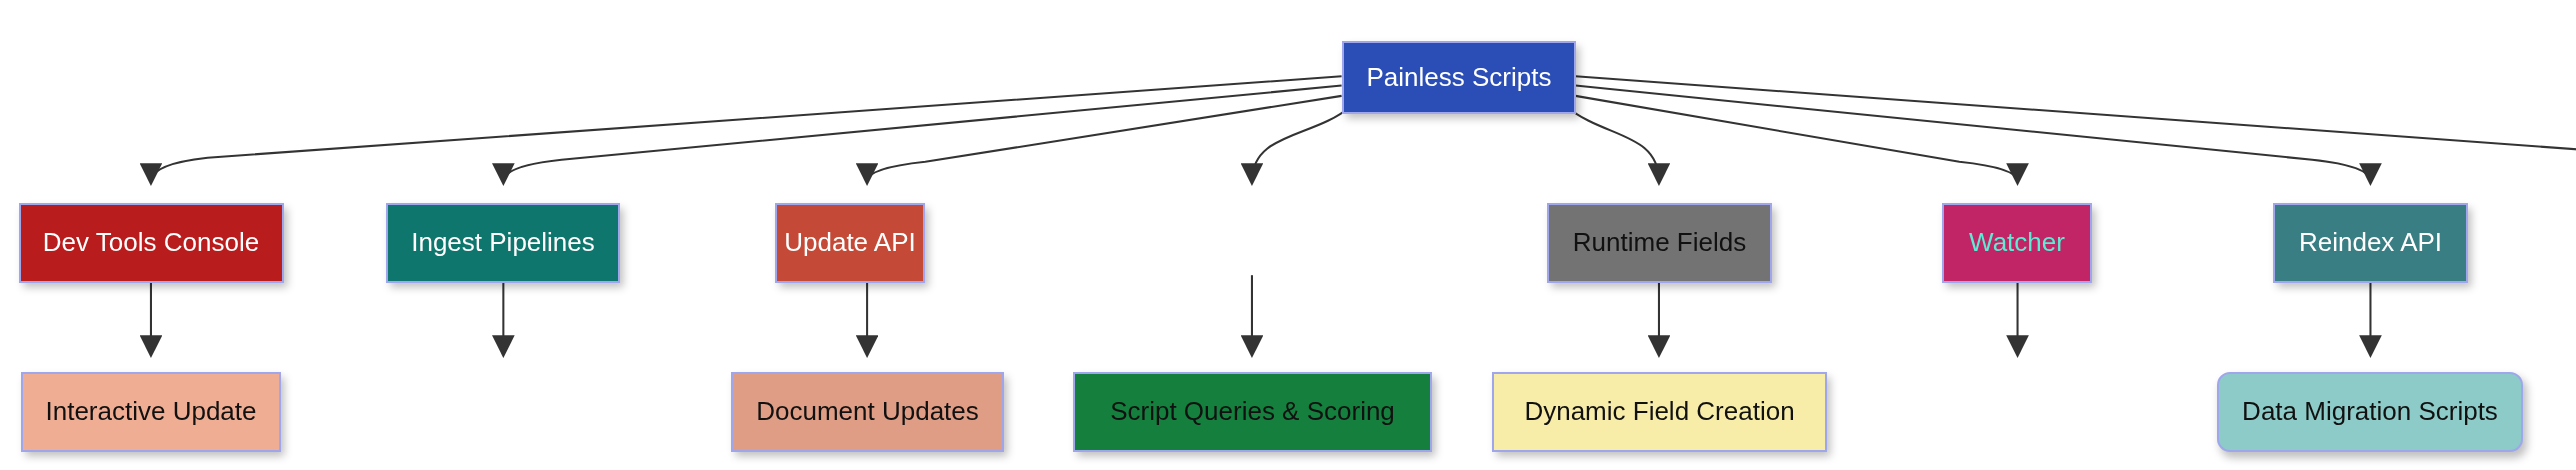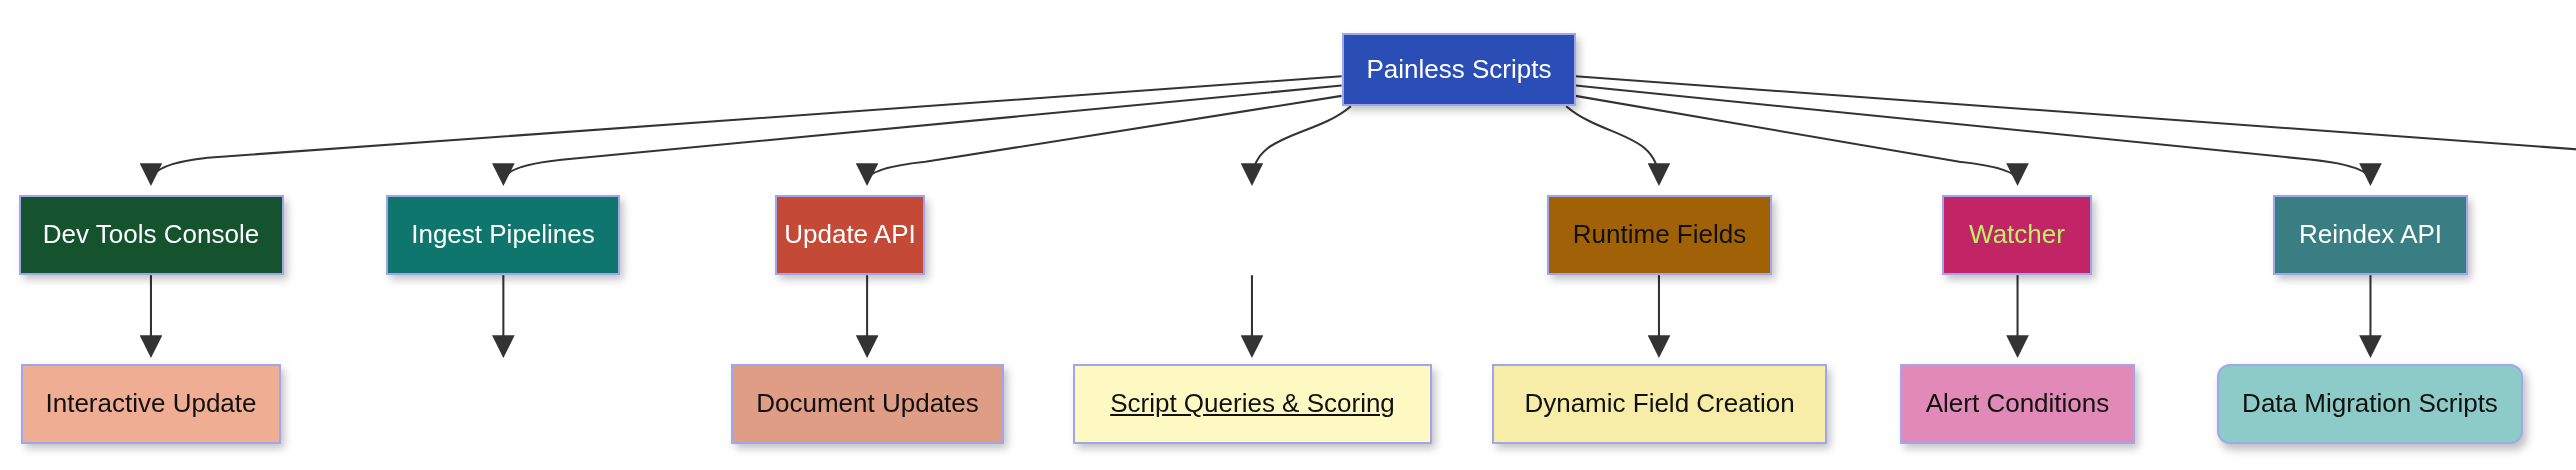--- a/index.html
+++ b/index.html
@@ -33,20 +33,21 @@
     box-sizing: border-box;
     border: 2.1px solid #9FA6EC;
     display: flex;
     align-items: center;
     justify-content: center;
     text-align: center;
     font-size: 26px;
     line-height: 1.15;
     box-shadow: 3.6px 5.2px 8.2px rgba(0,0,0,0.25);
     white-space: nowrap;
+    margin-top: 8px;
   }
   .n-root { left: 1342px; top: 33px;  width: 234px; height: 73px; }
   .row2   { top: 195px; height: 80px; }
   .row3   { top: 364px; height: 80px; }
   .p0 { left: 18.5px;   width: 265px; }
   .p1 { left: 386px;  width: 234px; }
   .p2 { left: 775px; width: 150px; }
   .p3 { left: 1136px; width: 233px; }
   .p4 { left: 1547px; width: 225px; }
   .p5 { left: 1942px; width: 150px; }
@@ -87,52 +88,49 @@
     <path class="edge" d="M 3220,534 L 3220,686" marker-end="url(#arrow)" style="stroke: rgb(51, 51, 51);"></path>
     <path class="edge" d="M 3916,534 L 3916,686" marker-end="url(#arrow)" style="stroke: rgb(51, 51, 51);"></path>
     <path class="edge" d="M 4601,534 L 4601,686" marker-end="url(#arrow)" style="stroke: rgb(51, 51, 51);"></path>
     <path class="edge" d="M 5336,534 L 5336,686" marker-end="url(#arrow)" style="stroke: rgb(51, 51, 51);"></path>
   </svg>
 
   <div class="node n-root" style="background: rgb(42, 78, 181); color: rgb(255, 255, 255); border-color: rgb(159, 166, 236);">
     <span>Painless Scripts</span>
   </div>
 
-  <div class="node row2 p0" style="background: #14532d; color: rgb(255, 255, 255); border-color: rgb(159, 166, 236);">
+  <div class="node row2 p0" style="background: #b91c1c; color: rgb(255, 255, 255); border-color: rgb(159, 166, 236);">
     <span>Dev Tools Console</span>
   </div>
   <div class="node row2 p1" style="background: #0f766e; color: rgb(255, 255, 255); border-color: rgb(159, 166, 236);">
     <span>Ingest Pipelines</span>
   </div>
   <div class="node row2 p2" style="background: rgb(196, 74, 55); color: rgb(255, 255, 255); border-color: rgb(159, 166, 236);">
     <span>Update API</span>
   </div>
-  <div class="node row2 p4" style="background: #a16207; color: rgb(17, 17, 17); border-color: rgb(159, 166, 236);">
+  <div class="node row2 p4" style="background: #737373; color: rgb(17, 17, 17); border-color: rgb(159, 166, 236);">
     <span>Runtime Fields</span>
   </div>
-  <div class="node row2 p5" style="background: rgb(193, 37, 101); color: #bef264; border-color: rgb(159, 166, 236); align-items: center;">
+  <div class="node row2 p5" style="background: rgb(193, 37, 101); color: #5eead4; border-color: rgb(159, 166, 236); align-items: center;">
     <span>Watcher</span>
   </div>
   <div class="node row2 p6" style="background: rgb(57, 126, 131); color: rgb(255, 255, 255); border-color: rgb(159, 166, 236);">
     <span>Reindex API</span>
   </div>
 
   <div class="node row3 c0" style="background: rgb(239, 173, 147); color: rgb(17, 17, 17); border-color: rgb(159, 166, 236);">
     <span>Interactive Update</span>
   </div>
   <div class="node row3 c2" style="background: rgb(223, 157, 133); color: rgb(17, 17, 17); border-color: rgb(159, 166, 236);">
     <span>Document Updates</span>
   </div>
-  <div class="node row3 c3" style="background: #fef9c3; color: rgb(17, 17, 17); border-color: rgb(159, 166, 236); text-decoration: underline;">
+  <div class="node row3 c3" style="background: #15803d; color: rgb(17, 17, 17); border-color: rgb(159, 166, 236);">
     <span>Script Queries &amp; Scoring</span>
   </div>
   <div class="node row3 c4" style="background: rgb(248, 237, 168); color: rgb(17, 17, 17); border-color: rgb(159, 166, 236);">
     <span>Dynamic Field Creation</span>
-  </div>
-  <div class="node row3 c5" style="background: rgb(225, 138, 183); color: rgb(17, 17, 17); border-color: rgb(159, 166, 236);">
-    <span>Alert Conditions</span>
   </div>
   <div class="node row3 c6" style="background: rgb(140, 203, 199); color: rgb(17, 17, 17); border-color: rgb(159, 166, 236); border-radius: 13px;">
     <span>Data Migration Scripts</span>
   </div>
 
 </div>
 
 
 </body></html>

